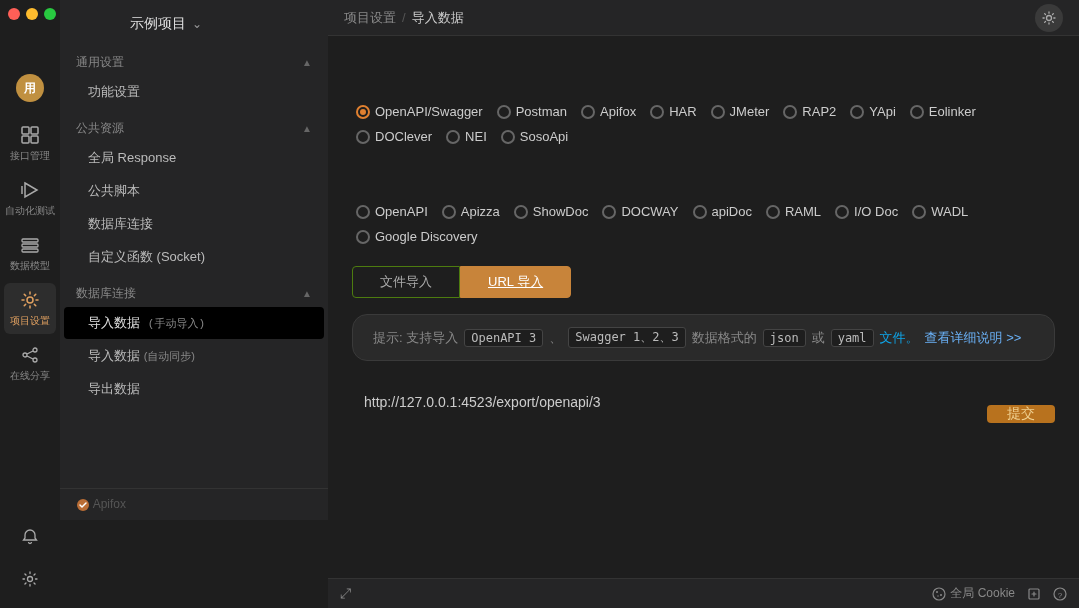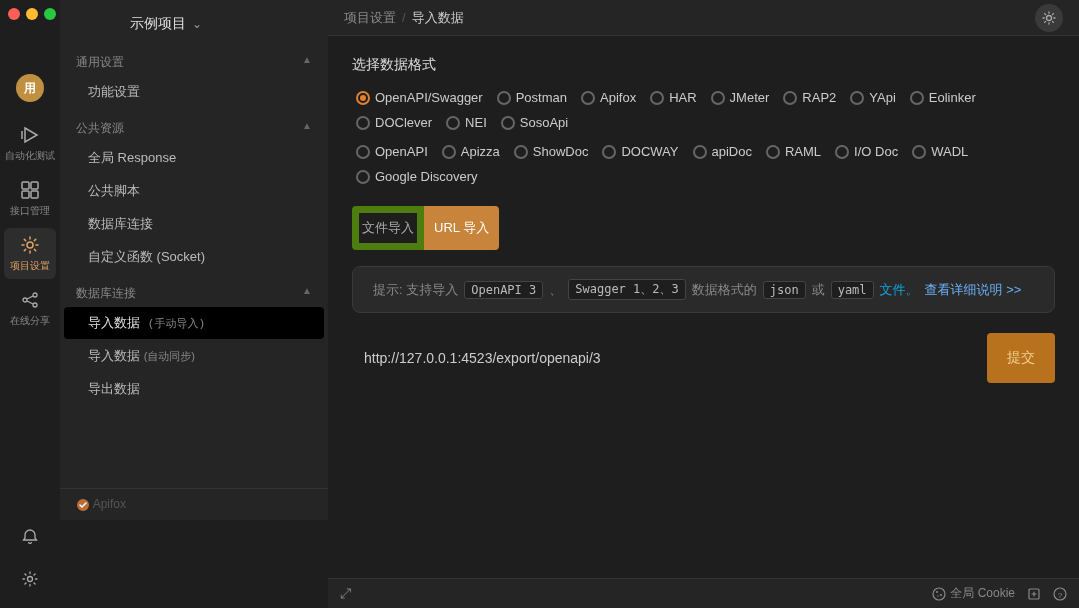--- a/index.html
+++ b/index.html
@@ -150,21 +150,21 @@
     .sidebar-content::-webkit-scrollbar {
       width: 4px;
     }
     .sidebar-content::-webkit-scrollbar-thumb {
       background: #444;
       border-radius: 2px;
     }
 
     .section-header {
       display: flex;
-      align-items: flex-start;
+      align-items: center;
       justify-content: space-between;
       padding: 8px 16px 4px 16px;
       cursor: pointer;
     }
 
     .section-header .section-title {
       font-size: 12px;
       color: #888;
     }
 
@@ -263,20 +263,21 @@
       flex-direction: column;
       gap: 10px;
       margin-bottom: 20px;
     }
 
     .format-row {
       display: flex;
       align-items: center;
       flex-wrap: wrap;
       gap: 6px;
+      margin-top: 46px;
     }
 
     .radio-option {
       display: flex;
       align-items: center;
       gap: 5px;
       cursor: pointer;
       font-size: 13px;
       color: #ccc;
       padding: 2px 4px;
@@ -307,47 +308,48 @@
 
     
     .tab-buttons {
       display: flex;
       gap: 0;
       margin-bottom: 16px;
       width: fit-content;
     }
 
     .tab-btn {
-      padding: 6px 3px;
+      padding: 6px 27px;
       font-size: 13px;
       cursor: pointer;
-      border: 7px solid #4d7c0f;
+      border: 1px solid #4d7c0f;
       background: transparent;
       color: #aaa;
     }
 
     .tab-btn:first-child {
       border-radius: 4px 0 0 4px;
     }
 
     .tab-btn:last-child {
       border-radius: 0 4px 4px 0;
     }
 
     .tab-btn.active {
       background: #c8843a;
       color: #fff;
       border-color: #c8843a;
+      text-decoration: underline;
     }
 
     
     .hint-box {
       background: #2a2a2a;
       border: 1px solid #3a3a3a;
-      border-radius: 8px;
+      border-radius: 15px;
       padding: 12px 20px;
       margin-bottom: 20px;
       font-size: 13px;
       color: #aaa;
       display: flex;
       align-items: center;
       gap: 6px;
       flex-wrap: wrap;
     }
 
@@ -390,25 +392,26 @@
     .url-input-wrap {
       flex: 1;
       display: flex;
       align-items: center;
     }
 
     .submit-btn {
       background: #b8721e;
       color: #f0d090;
       border: none;
-      padding: 16px 20px;
+      padding: 0 20px;
       border-radius: 4px;
       font-size: 14px;
       cursor: pointer;
       white-space: nowrap;
+      margin-top: 24px;
     }
 
     
     .bottom-bar {
       height: 30px;
       background: #252526;
       border-top: 1px solid #333;
       display: flex;
       align-items: center;
       padding: 0 12px;
@@ -445,43 +448,53 @@
 <div class="traffic-lights">
   <div class="traffic-light tl-red"></div>
   <div class="traffic-light tl-yellow"></div>
   <div class="traffic-light tl-green"></div>
 </div>
 
 <div class="nav-icons">
   <div style="height:30px;"></div>
   <div class="avatar-circle">用</div>
   <div style="height:8px;"></div>
-
-  <div class="nav-icon-item">
-    <div class="icon-shape">
-      <svg width="18" height="18" viewBox="0 0 18 18" fill="none">
-        <polygon points="4,2 16,9 4,16" stroke="#aaa" stroke-width="1.5" fill="none"></polygon>
-        <line x1="1" y1="5" x2="1" y2="13" stroke="#aaa" stroke-width="1.5"></line>
-      </svg>
-    </div>
-    <span class="icon-label">自动化测试</span>
-  </div>
 
   <div class="nav-icon-item">
     <div class="icon-shape">
       <svg width="18" height="18" viewBox="0 0 18 18" fill="none">
         <rect x="1" y="1" width="7" height="7" rx="1" stroke="#aaa" stroke-width="1.5"></rect>
         <rect x="10" y="1" width="7" height="7" rx="1" stroke="#aaa" stroke-width="1.5"></rect>
         <rect x="1" y="10" width="7" height="7" rx="1" stroke="#aaa" stroke-width="1.5"></rect>
         <rect x="10" y="10" width="7" height="7" rx="1" stroke="#aaa" stroke-width="1.5"></rect>
       </svg>
     </div>
     <span class="icon-label">接口管理</span>
   </div>
 
+  <div class="nav-icon-item">
+    <div class="icon-shape">
+      <svg width="18" height="18" viewBox="0 0 18 18" fill="none">
+        <polygon points="4,2 16,9 4,16" stroke="#aaa" stroke-width="1.5" fill="none"></polygon>
+        <line x1="1" y1="5" x2="1" y2="13" stroke="#aaa" stroke-width="1.5"></line>
+      </svg>
+    </div>
+    <span class="icon-label">自动化测试</span>
+  </div>
+
+  <div class="nav-icon-item">
+    <div class="icon-shape">
+      <svg width="18" height="18" viewBox="0 0 18 18" fill="none">
+        <rect x="1" y="3" width="16" height="3" rx="1" stroke="#aaa" stroke-width="1.3"></rect>
+        <rect x="1" y="8" width="16" height="3" rx="1" stroke="#aaa" stroke-width="1.3"></rect>
+        <rect x="1" y="13" width="16" height="3" rx="1" stroke="#aaa" stroke-width="1.3"></rect>
+      </svg>
+    </div>
+    <span class="icon-label">数据模型</span>
+  </div>
 
   <div class="nav-icon-item active">
     <div class="icon-shape">
       <svg width="18" height="18" viewBox="0 0 18 18" fill="none">
         <circle cx="9" cy="9" r="3" stroke="#e0a060" stroke-width="1.5"></circle>
         <path d="M9 1v2M9 15v2M1 9h2M15 9h2M3.22 3.22l1.41 1.41M13.37 13.37l1.41 1.41M3.22 14.78l1.41-1.41M13.37 4.63l1.41-1.41" stroke="#e0a060" stroke-width="1.5" stroke-linecap="round"></path>
       </svg>
     </div>
     <span class="icon-label" style="color:#e0a060;">项目设置</span>
   </div>
@@ -598,21 +611,20 @@
       <div class="settings-icon-btn">
         <svg width="14" height="14" viewBox="0 0 14 14" fill="none">
           <circle cx="7" cy="7" r="2.5" stroke="#aaa" stroke-width="1.3"></circle>
           <path d="M7 1v1.2M7 11.8V13M1 7h1.2M11.8 7H13M2.64 2.64l.85.85M10.51 10.51l.85.85M2.64 11.36l.85-.85M10.51 3.49l.85-.85" stroke="#aaa" stroke-width="1.3" stroke-linecap="round"></path>
         </svg>
       </div>
     </div>
   </div>
 
   <div class="page-body">
-    <div class="section-title-main">选择数据格式</div>
 
     <div class="format-grid">
       <div class="format-row">
         <label class="radio-option">
           <div class="radio-circle selected"></div>
           <span>OpenAPI/Swagger</span>
         </label>
         <label class="radio-option">
           <div class="radio-circle"></div>
           <span>Postman</span>

